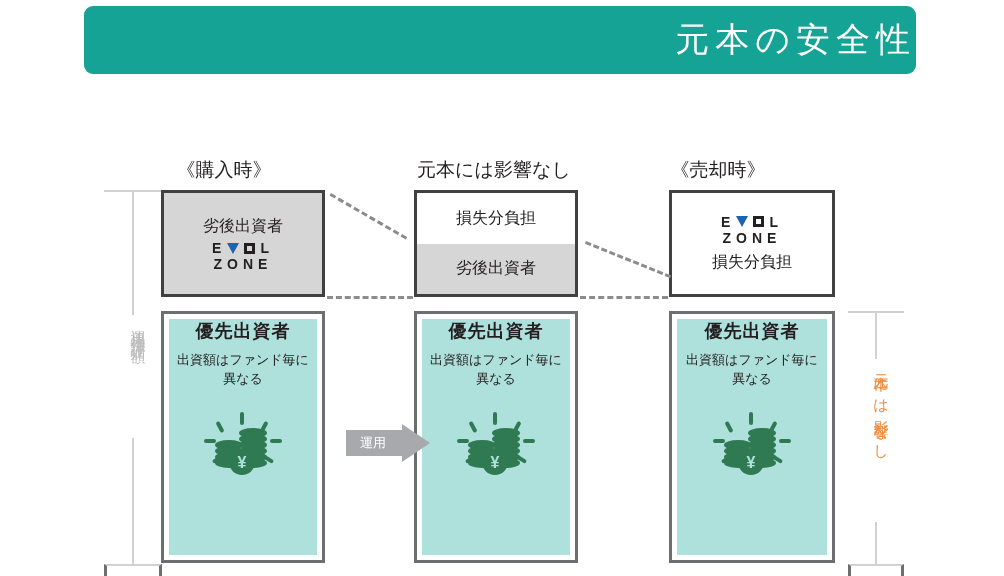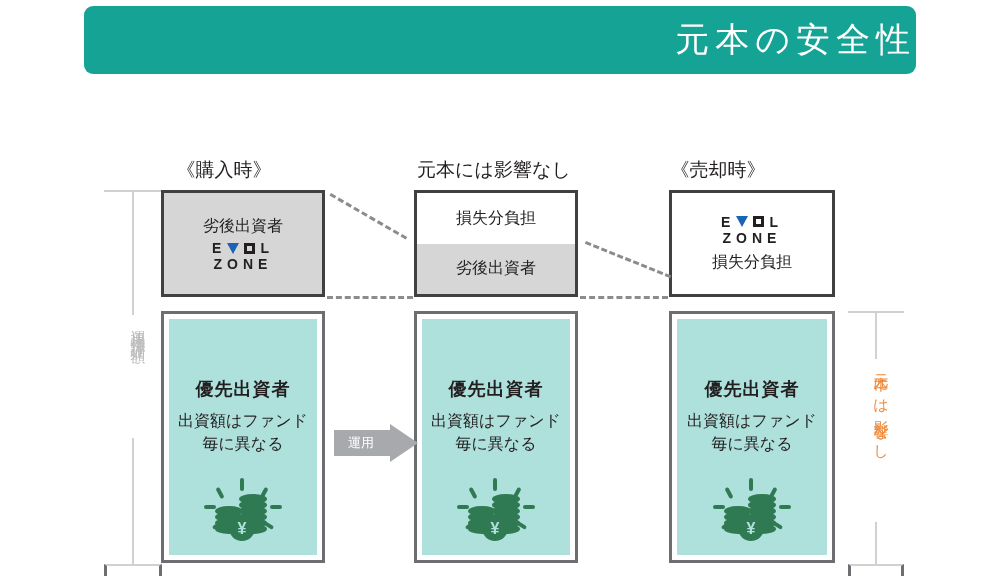--- a/index.html
+++ b/index.html
@@ -119,41 +119,40 @@
     padding: 5px;
   }
   .bot1 { left: 161px; width: 164px; }
   .bot2 { left: 414px; width: 164px; }
   .bot3 { left: 669px; width: 166px; }
   .bot-inner {
     width: 100%; height: 100%;
     background: #aee0dc;
     display: flex; flex-direction: column;
     align-items: center;
-    padding-top: 58px;
   }
   .bot-title {
     font-size: 18px; font-weight: 700; color: #231f20;
     letter-spacing: 1px; white-space: nowrap;
   }
   .bot-sub {
     margin-top: 8px;
-    font-size: 16px; color: #231f20;
+    font-size: 13px; color: #231f20;
     text-align: center; line-height: 1.45;
     width: 132px;
   }
   .coins { margin-top: 18px; }
 
   
   .arrow {
     position: absolute;
     top: 424px;
     width: 86px; height: 38px;
   }
-  .arrow.a1 { left: 334px; }
+  .arrow.a1 { left: 346px; }
   .arrow.a2 { left: 584px; }
   .arrow-body {
     position: absolute; left: 0; top: 6px;
     width: 58px; height: 26px;
     background: #a7a9ac;
     display: flex; align-items: center; justify-content: center;
   }
   .arrow-head {
     position: absolute; left: 56px; top: 0;
     width: 0; height: 0;

